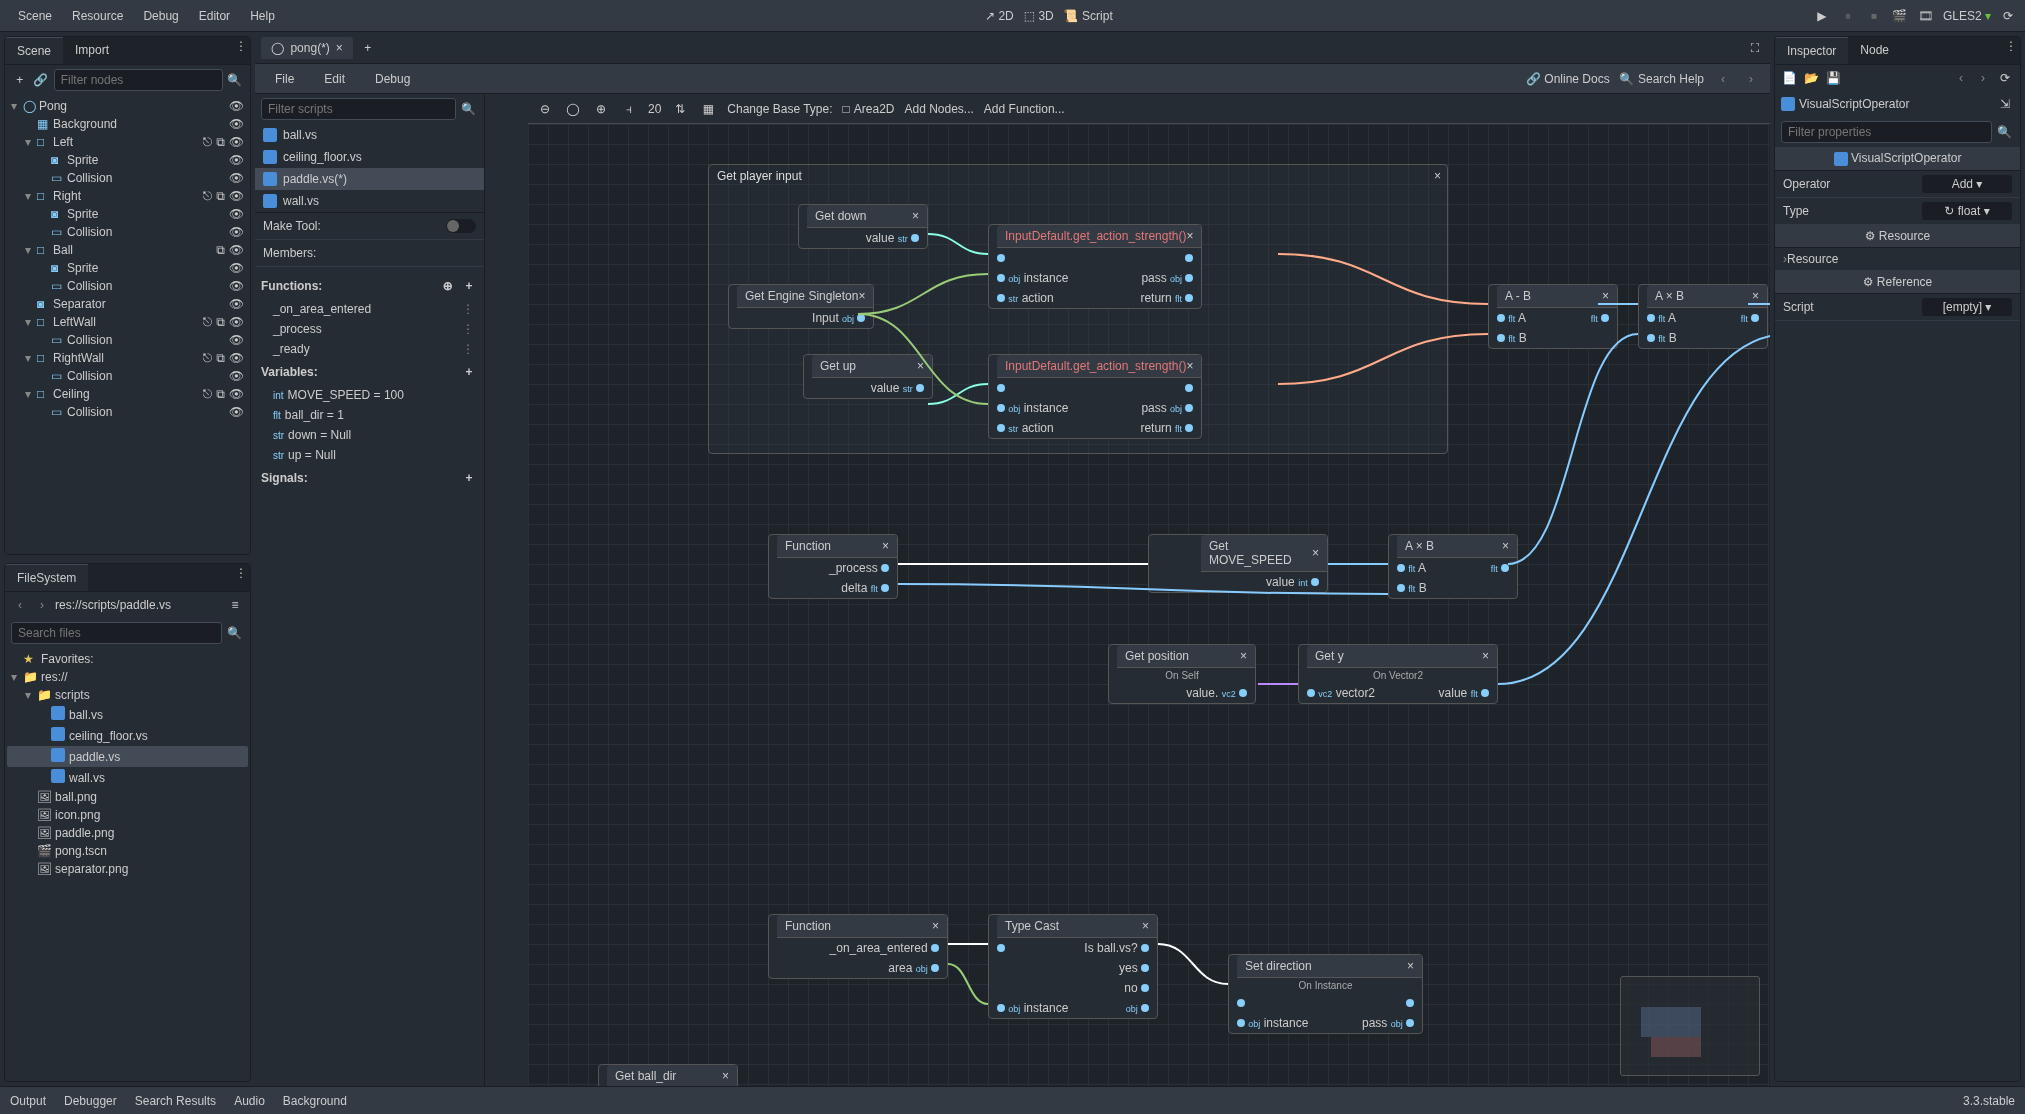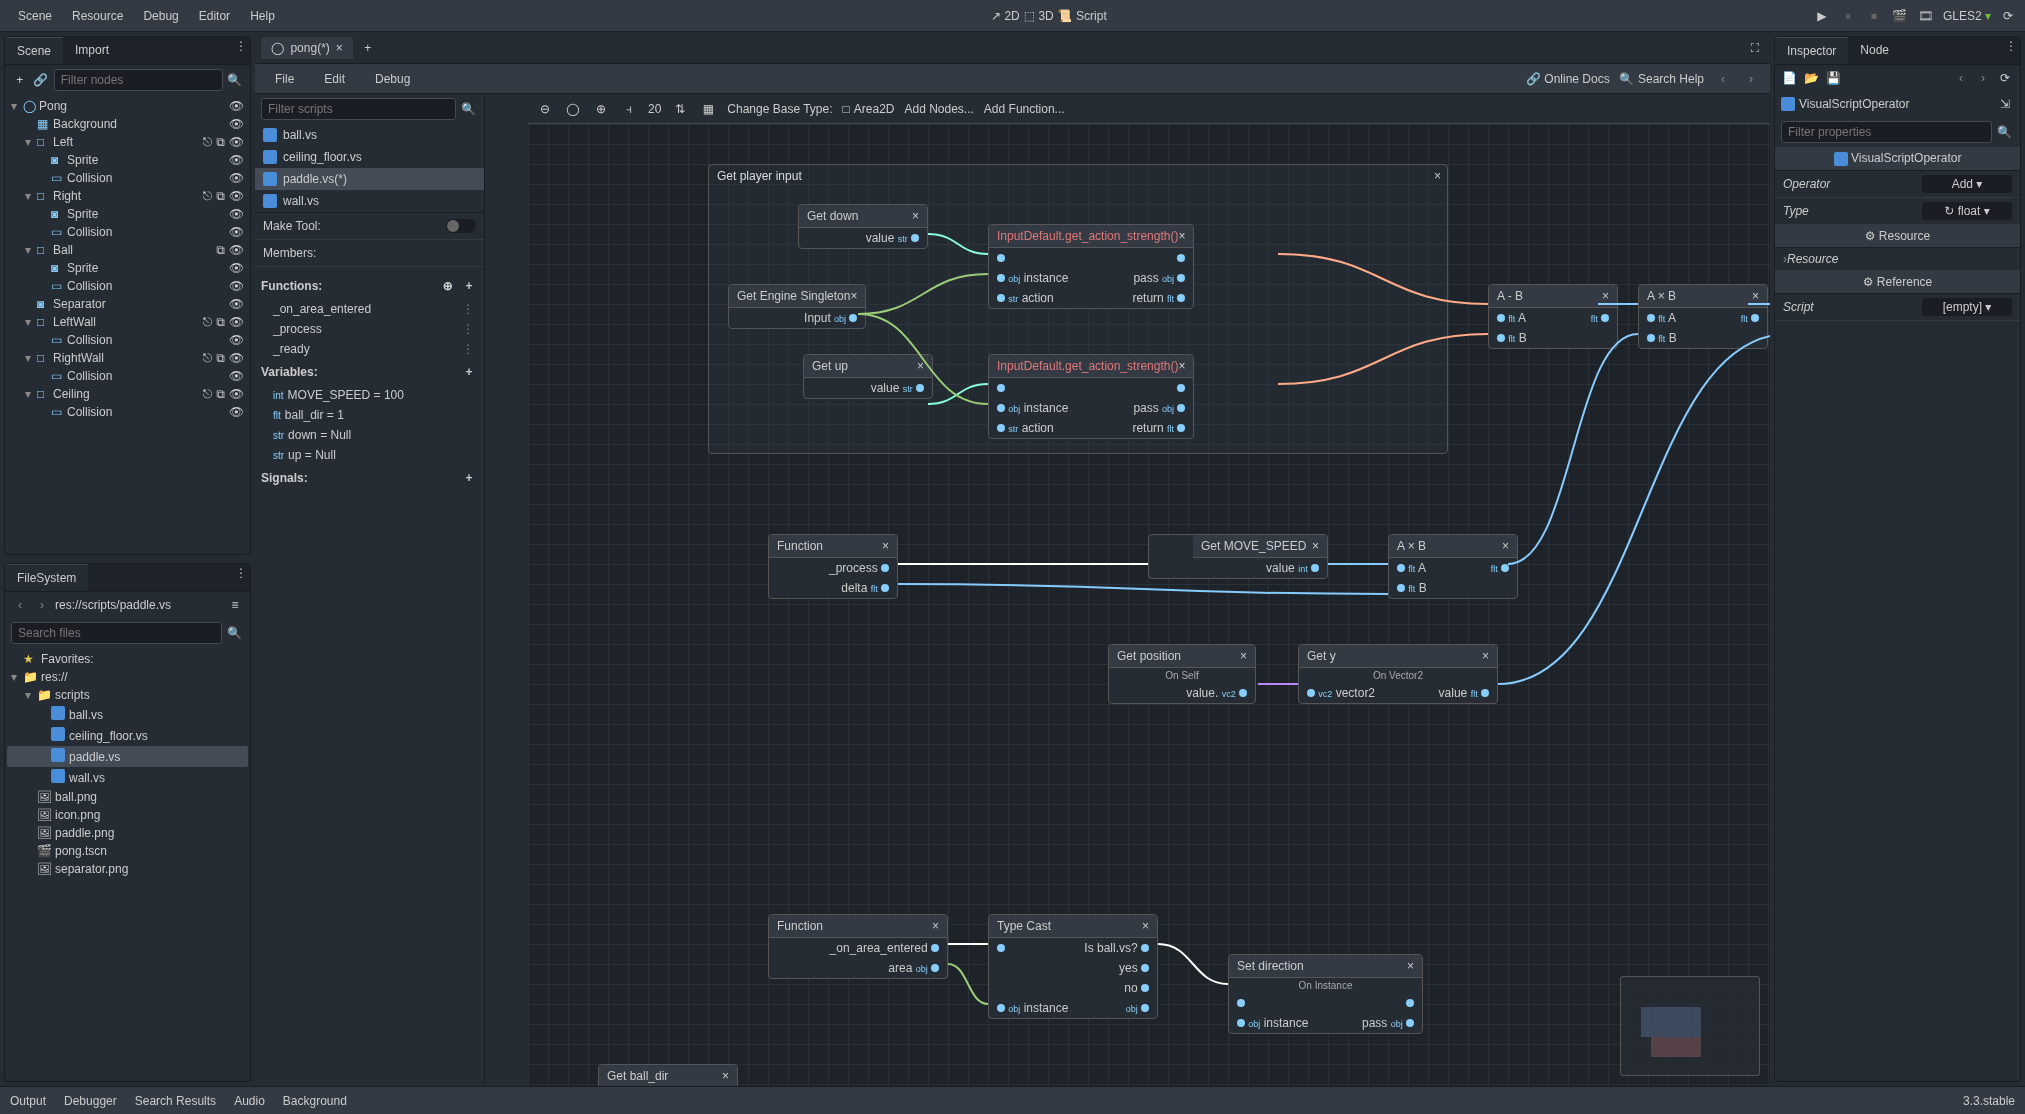--- a/index.html
+++ b/index.html
@@ -1,19 +1,19 @@
 <!DOCTYPE html>
 <html><head>
 <meta charset="utf-8">
 <style>
 * { margin:0; padding:0; box-sizing:border-box; font-family:Arial,sans-serif; font-size:12px; color:#cccccc; }
 body { background:#262c34; width:2025px; height:1114px; overflow:hidden; display:flex; flex-direction:column; }
 .topbar { height:32px; background:#333a44; display:flex; align-items:center; padding:0 8px; border-bottom:1px solid #1a1e24; }
 .menu-item { padding:4px 10px; cursor:pointer; }
-.topbar-center { flex:1; display:flex; justify-content:center; gap:4px; }
+.topbar-center { flex:1; display:flex; justify-content:center; gap:10px; }
 .topbar-right { display:flex; align-items:center; gap:8px; }
 .icon-btn { width:18px; height:18px; display:inline-flex; align-items:center; justify-content:center; cursor:pointer; color:#cccccc; }
 .main-row { flex:1; display:flex; overflow:hidden; }
 .left-col { width:255px; display:flex; flex-direction:column; }
 .panel { background:#262c34; border:1px solid #1a1e24; margin:4px; border-radius:4px; display:flex; flex-direction:column; overflow:hidden; }
 .panel-tabs { display:flex; background:#1e232a; border-bottom:1px solid #1a1e24; }
 .panel-tab { padding:6px 12px; cursor:pointer; }
 .panel-tab.active { background:#262c34; border-top:1px solid #434b57; }
 .panel-header { display:flex; align-items:center; padding:4px 6px; gap:4px; }
 .filter-input { flex:1; background:#1a1e24; border:1px solid #434b57; border-radius:3px; padding:3px 6px; color:#cccccc; }
@@ -33,29 +33,29 @@
 .script-item { display:flex; align-items:center; gap:6px; padding:4px 8px; }
 .script-item.selected { background:#434b57; }
 .members-panel { padding:6px; overflow-y:auto; flex:1; }
 .member-header { display:flex; align-items:center; justify-content:space-between; padding:4px 0; font-weight:bold; }
 .member-item { padding:3px 4px 3px 12px; display:flex; align-items:center; }
 .member-item .r { margin-left:auto; color:#888; }
 .canvas-area { flex:1; position:relative; background:#1e232a; overflow:hidden; }
 .canvas-toolbar { height:30px; display:flex; align-items:center; padding:0 8px; gap:10px; border-bottom:1px solid #434b57; background:#262c34; }
 .graph { position:absolute; inset:30px 0 0 0; background-image:linear-gradient(#2a3038 1px,transparent 1px),linear-gradient(90deg,#2a3038 1px,transparent 1px); background-size:20px 20px; }
 .node { position:absolute; background:#262c34; border:1px solid #555; border-radius:4px; min-width:130px; }
-.node-title { padding:4px 8px; background:#333a44; border-bottom:1px solid #555; display:flex; align-items:center; border-radius:4px 4px 0 0; }
+.node-title { padding:4px 8px; background:#333a44; border-bottom:1px solid #555; display:flex; align-items:center; border-radius:4px 4px 0 0;margin-left:8px; }
 .node-title .close { margin-left:auto; cursor:pointer; }
 .node-row { display:flex; justify-content:space-between; padding:3px 8px; font-size:11px; align-items:center; }
 .port { width:8px; height:8px; border-radius:50%; background:#87cefa; display:inline-block; }
 .group-box { position:absolute; border:1px solid #555; background:rgba(60,70,80,0.2); border-radius:4px; }
 .group-title { padding:4px 8px; color:#ddd; }
 .right-col { width:255px; display:flex; flex-direction:column; }
 .prop-row { display:flex; align-items:center; padding:4px 8px; border-bottom:1px solid #333a44; }
-.prop-row .lbl { flex:1;font-style:italic; }
+.prop-row .lbl { flex:1; }
 .prop-row .val { background:#1a1e24; padding:2px 8px; border-radius:3px; min-width:90px; text-align:center; }
 .section-bar { background:#333a44; padding:4px 8px; text-align:center; border-bottom:1px solid #1a1e24; }
 .bottom-bar { height:28px; background:#333a44; display:flex; align-items:center; padding:0 10px; gap:18px; border-top:1px solid #1a1e24; }
 .minimap { position:absolute; right:10px; bottom:10px; width:140px; height:100px; background:rgba(40,45,52,0.7); border:1px solid #555; border-radius:3px; }
 svg.wires { position:absolute; inset:0; pointer-events:none; }
 .vs-icon { width:14px; height:14px; background:#4a8dd8; border-radius:2px; display:inline-block; }
 .folder-icon { color:#5294e2; }
 .star-icon { color:#e2c75a; }
 .gles { color:#6abf40; }
 .red-title { color:#e27878; }

